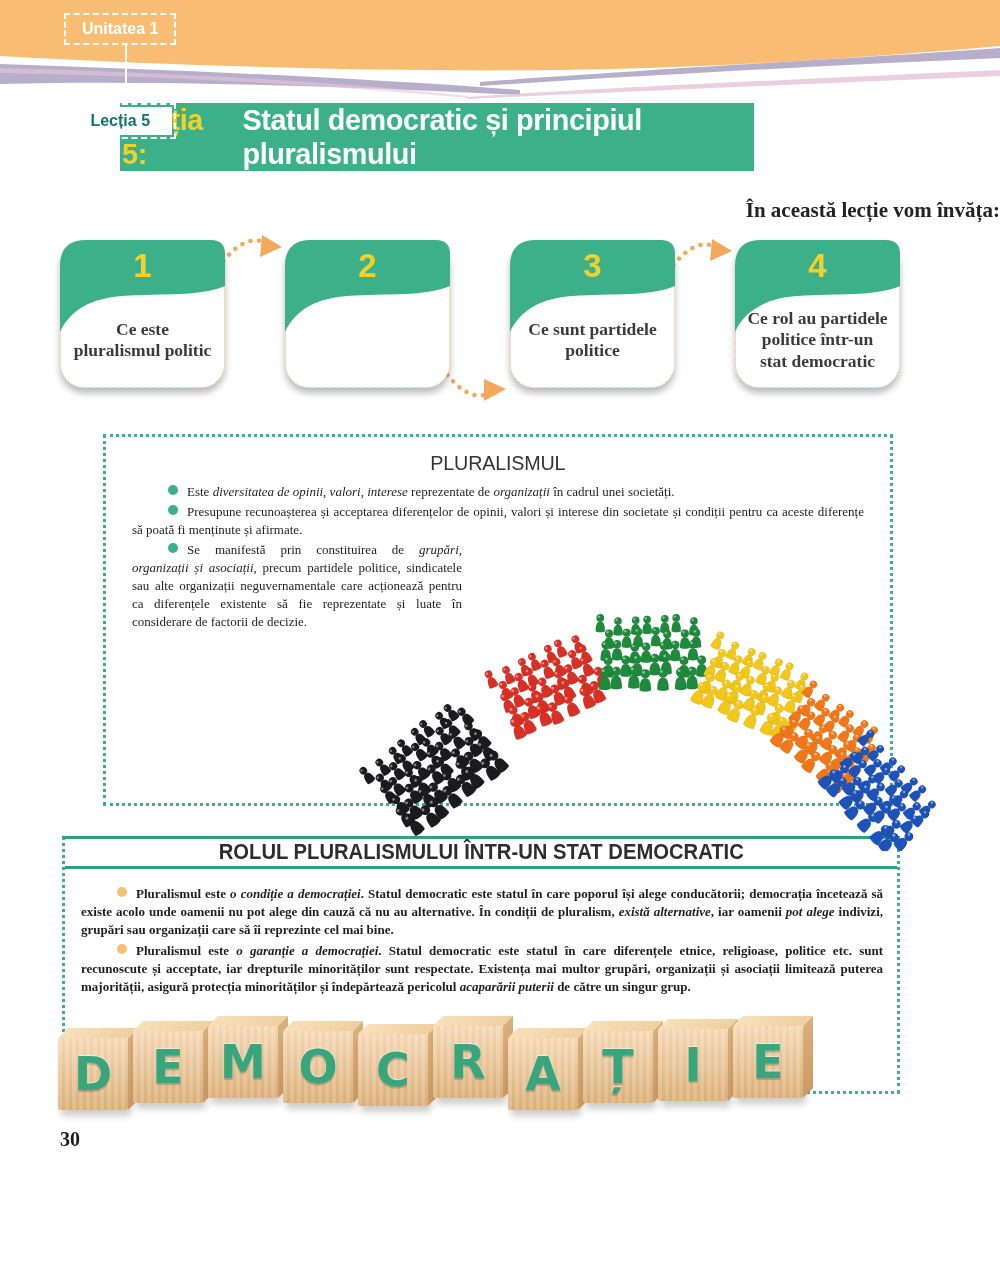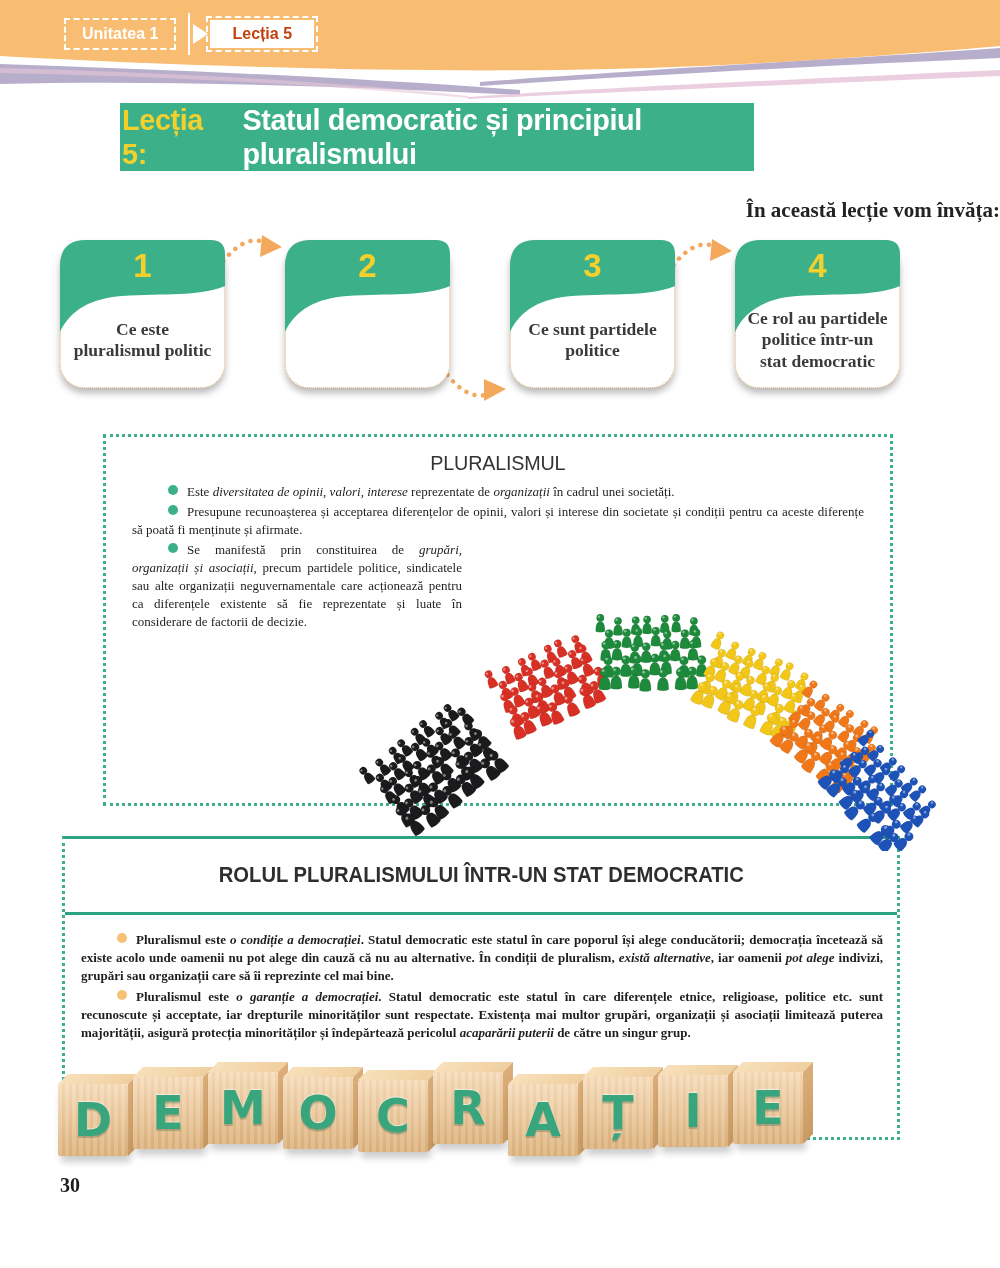--- a/index.html
+++ b/index.html
@@ -1,25 +1,25 @@
 <!DOCTYPE html>
 <html lang="ro"><head>
 <meta charset="utf-8">
 <style>
   html,body{margin:0;padding:0;}
   body{width:1000px;background:#fff;font-family:"Liberation Sans",sans-serif;}
   .page{position:relative;width:1000px;height:1268px;background:#fff;overflow:hidden;}
 
   
   .deco-header{display:block;width:1000px;height:100px;}
-  .crumbs{position:absolute;top:13px;left:64px;display:flex;align-items:center;z-index:4;}
+  .crumbs{position:absolute;top:13px;left:64px;display:flex;align-items:center;z-index:4;flex-direction:column;}
   .crumb-unit{border:2px dashed #fff;padding:5px 16px;color:#fff;font-weight:bold;font-size:16px;}
   .crumb-sep-line{width:2px;height:42px;background:#fff;margin-left:12px;}
   .crumb-sep-tri{width:0;height:0;border-left:15px solid #fff;border-top:10px solid transparent;border-bottom:10px solid transparent;margin-left:3px;margin-right:2px;}
-  .crumb-lesson{background:#fff;outline:2px dashed #fff;outline-offset:2px;padding:5px 22px;color:#c2410c;font-weight:bold;font-size:16px;}
+  .crumb-lesson{background:#fff;outline:2px dashed #fff;outline-offset:2px;padding:5px 22px;color:#0f766e;font-weight:bold;font-size:16px;}
 
   
   .title-banner{margin:3px 0 0 120px;width:634px;height:68px;background:var(--green);
     display:flex;align-items:center;justify-content:center;gap:10px;}
   .title-banner span{font-weight:bold;font-size:30px;letter-spacing:-0.4px;display:inline-block;transform:scaleX(.96);}
   .title-prefix{color:var(--yellow);}
   .title-main{color:#fff;}
 
   .intro-label{margin:27px 0 0 82px;font-family:"Liberation Serif",serif;font-weight:bold;font-size:21px;color:#222;text-align:right;}
 
@@ -48,21 +48,21 @@
   .dot{display:inline-block;width:10px;height:10px;border-radius:50%;margin-right:9px;vertical-align:1px;}
   .dot-green{background:var(--green);}
   .dot-orange{background:var(--bullet-orange);}
   .narrow{max-width:330px;text-align:left;}
   .parliament-image{position:absolute;top:152px;right:-48px;width:590px;height:262px;pointer-events:none;z-index:3;}
 
   
   .role-section{position:relative;margin:30px 0 0 62px;width:838px;box-sizing:border-box;background:#fff;
     border-top:3px solid var(--green-dark);border-left:3px dotted var(--green);border-right:3px dotted var(--green);border-bottom:3px dotted var(--green);
     padding-bottom:92px;}
-  .role-header{text-align:center;padding:24px 10px;border-bottom:3px solid var(--green-dark);
+  .role-header{text-align:center;padding:1px 10px;border-bottom:3px solid var(--green-dark);
     font-weight:bold;font-size:21.5px;color:#2e2e2e;}
   .role-header span{display:inline-block;transform:scaleX(.94);}
   .role-body{padding:16px 14px 0 16px;}
   .role-body p{margin-bottom:3px;font-weight:bold;}
 
   
   .blocks-row{position:relative;margin:-68px 0 0 58px;width:852px;display:flex;gap:5px;z-index:5;}
   .block{position:relative;width:70px;height:72px;border-radius:2px;
     background:linear-gradient(180deg,rgba(255,255,255,.4),rgba(0,0,0,.07)),
                repeating-linear-gradient(90deg,#f2ca97 0px,#f2ca97 4px,#e9bb82 4px,#e9bb82 7px);

